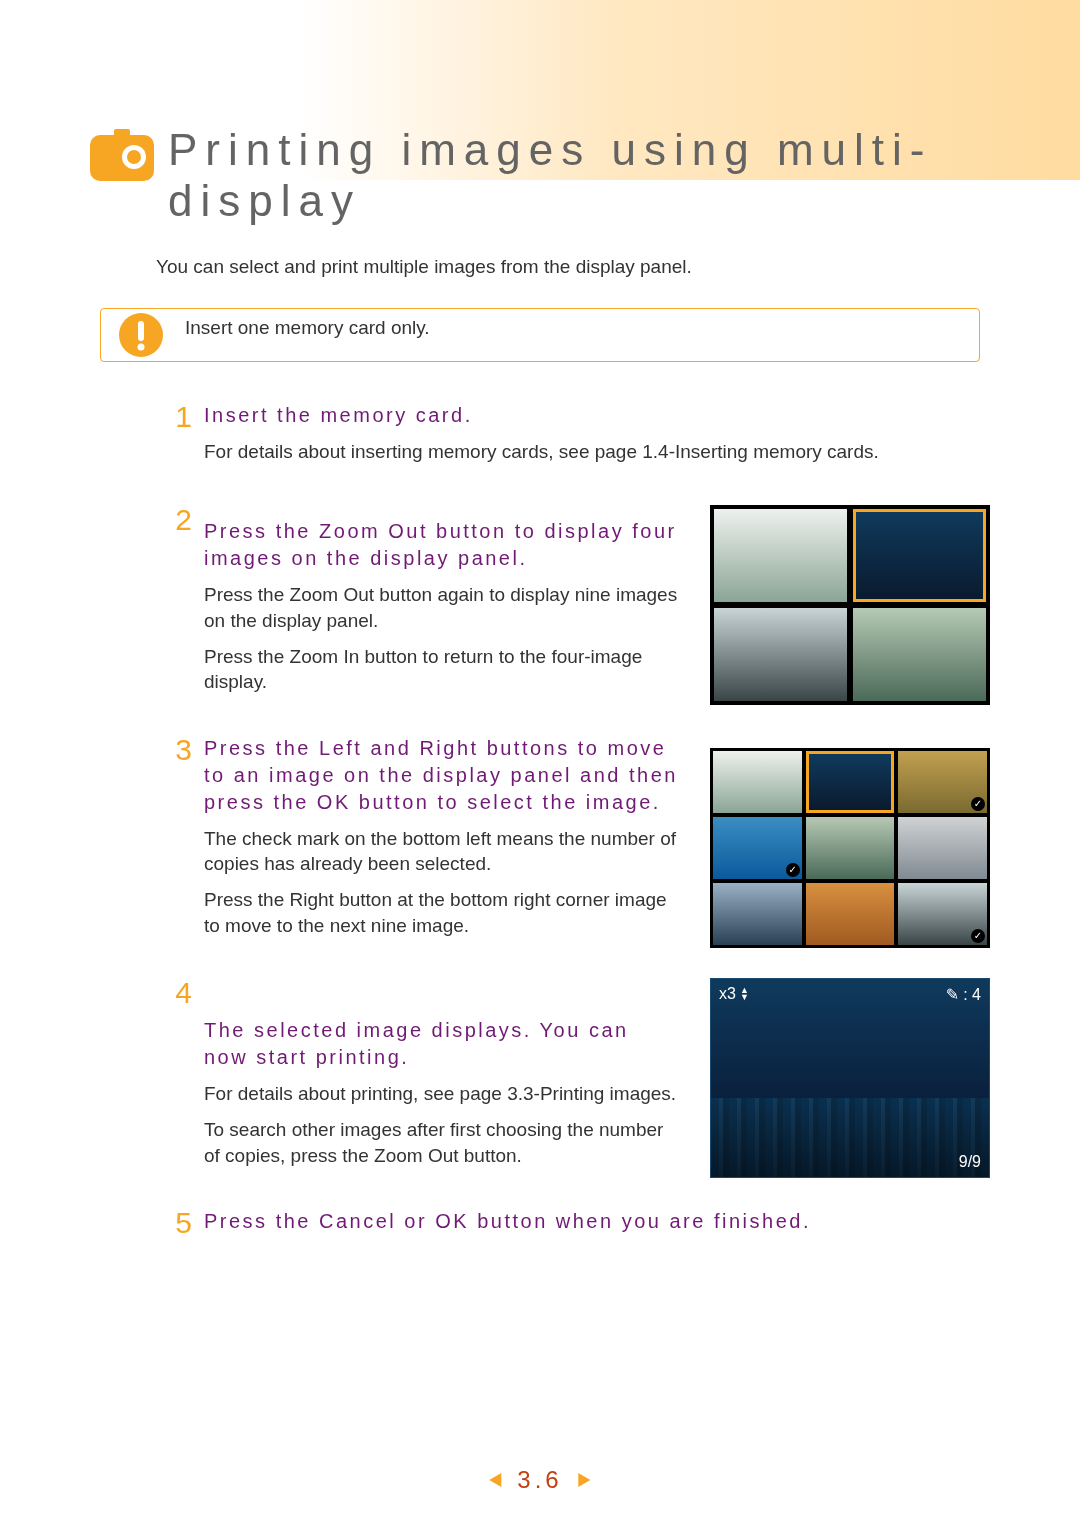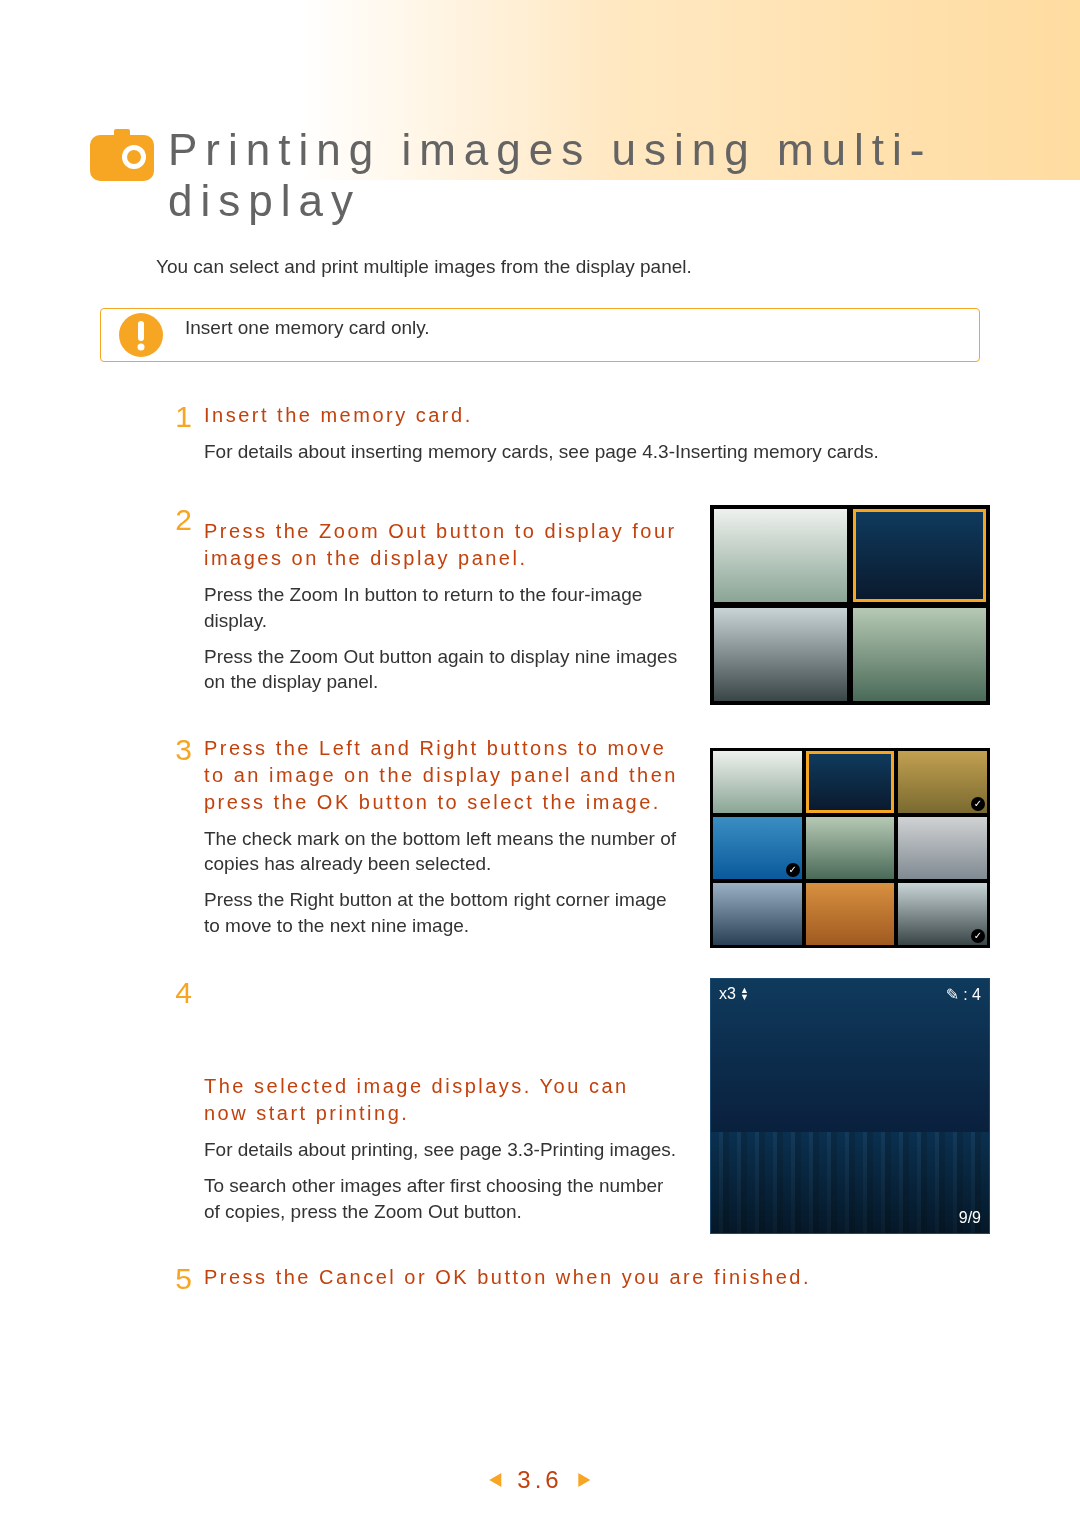--- a/index.html
+++ b/index.html
@@ -88,21 +88,21 @@
   }
   .step-body { flex: 1; }
   .step-row {
     display: flex;
     gap: 32px;
     align-items: flex-end;
   }
   .step-text { flex: 1; }
   .step-title {
     font-size: 20px;
-    color: #c2410c;
+    color: #701a75;
     letter-spacing: 2.5px;
     margin-bottom: 10px;
     line-height: 1.35;
   }
   .step-detail {
     font-size: 19px;
     color: #333;
     line-height: 1.35;
     margin-bottom: 10px;
   }
@@ -153,21 +153,21 @@
     background: #000;
     border-radius: 50%;
     color: #fff;
     font-size: 10px;
     line-height: 14px;
     text-align: center;
   }
 
   
   .preview {
-    width: 280px; height: 256px;
+    width: 280px; height: 200px;
     background: linear-gradient(#0f3a5c 0%, #0a2240 55%, #071628 100%);
     position: relative;
     color: #fff;
     font-size: 16px;
     border: 1px solid #1a4a70;
   }
   .preview .skyline {
     position: absolute; bottom: 0; left: 0; right: 0; height: 40%;
     background:
       linear-gradient(transparent 0%, rgba(0,0,0,0.5) 100%),
@@ -218,31 +218,31 @@
     </svg>
     <p class="warning-text">Insert one memory card only.</p>
   </div>
 
   <div class="steps">
 
     <div class="step">
       <div class="step-num">1</div>
       <div class="step-body">
         <p class="step-title">Insert the memory card.</p>
-        <p class="step-detail">For details about inserting memory cards, see page 4.3-Inserting memory cards.</p>
+        <p class="step-detail">For details about inserting memory cards, see page 1.4-Inserting memory cards.</p>
       </div>
     </div>
 
     <div class="step">
       <div class="step-num">2</div>
       <div class="step-body step-row">
         <div class="step-text">
           <p class="step-title">Press the Zoom Out button to display four images on the display panel.</p>
+          <p class="step-detail">Press the Zoom Out button again to display nine images on the display panel.</p>
           <p class="step-detail">Press the Zoom In button to return to the four-image display.</p>
-          <p class="step-detail">Press the Zoom Out button again to display nine images on the display panel.</p>
         </div>
         <div class="step-image">
           <div class="grid4">
             <div class="cell c1"></div>
             <div class="cell c2"></div>
             <div class="cell c3"></div>
             <div class="cell c4"></div>
           </div>
         </div>
       </div>

